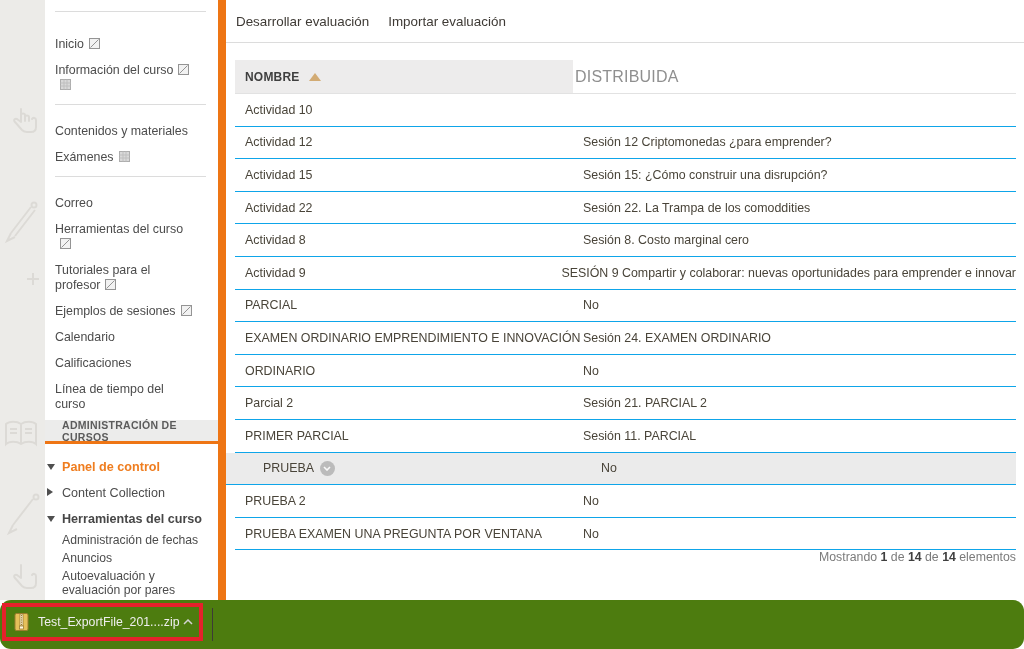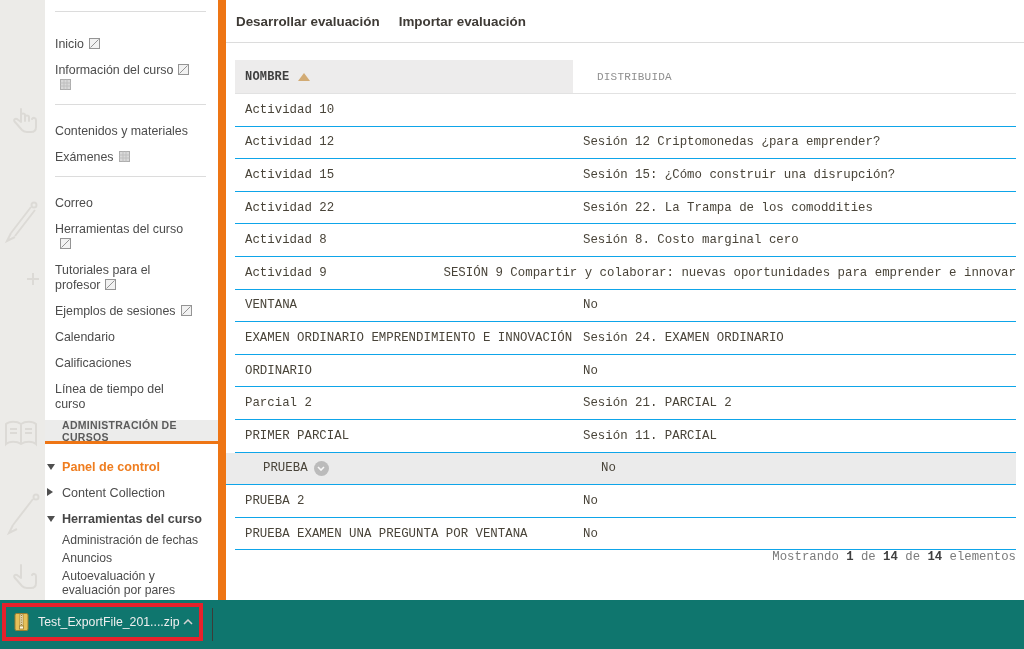--- a/index.html
+++ b/index.html
@@ -36,45 +36,45 @@
   .arr { position:absolute; left:-15px; top:4px; width:0; height:0; }
   .arr.down  { border-left:4.5px solid transparent; border-right:4.5px solid transparent; border-top:6px solid #4f4f4f; }
   .arr.right { border-top:4.5px solid transparent; border-bottom:4.5px solid transparent; border-left:6px solid #4f4f4f; top:2px; }
 
   
   .orange-bar { position:absolute; left:218px; top:0; width:8px; height:600px; background:#ee7514; }
 
   
   .content { position:absolute; left:226px; top:0; width:798px; height:600px; background:#fff; }
   .action-bar { height:42px; border-bottom:1px solid #dcdcdc; display:flex; align-items:center;
-                padding-left:10px; gap:19px;font-weight:bold; }
+                padding-left:10px; gap:19px; }
   .action-bar a { font-size:13.4px; color:#3e3a35; text-decoration:none; cursor:pointer; }
 
-  .table-area { position:absolute; left:9px; top:60px; width:781px;font-family:Liberation Mono, monospace; }
+  .table-area { position:absolute; left:9px; top:60px; width:781px; }
   .thead { display:flex; align-items:center; height:33px; border-bottom:1px solid #e2e2e2; }
   .th-name { width:338px; height:33px; background:#edecec; display:flex; align-items:center;
              padding-left:10px; box-sizing:border-box; font-size:12px; font-weight:bold;
              color:#3f3f3f; letter-spacing:.2px; cursor:pointer; }
   .sort-tri { margin-left:9px; width:0; height:0; border-left:6px solid transparent;
               border-right:6px solid transparent; border-bottom:8px solid #d2ab74; }
-  .th-dist { padding-left:24px; font-size:11px; color:#8f8f8f; letter-spacing:.2px; cursor:pointer; }
+  .th-dist { padding-left:2px; font-size:16px; color:#8f8f8f; letter-spacing:.2px; cursor:pointer; }
 
   .trow { display:flex; align-items:center; height:31.6px; border-bottom:1px solid #0ea5e9;
           font-size:12.4px; color:#494439; }
   .td-name { width:338px; padding-left:10px; box-sizing:border-box; display:flex; align-items:center;
              gap:6px; white-space:nowrap; cursor:pointer; }
   .td-dist { padding-left:10px; white-space:nowrap; }
   .trow.hl { background:#ebebeb; margin-left:-9px; padding-left:27px; }
   .row-chevron { width:15px; height:15px; border-radius:50%; background:#a9a9a9; opacity:.72;
                  display:inline-flex; align-items:center; justify-content:center; cursor:pointer; }
   .tfoot { margin-top:0; text-align:right; font-size:12.3px; color:#7b7b7b; }
   .tfoot b { color:#3f3f3f; }
 
   
-  .dl-bar { position:absolute; left:0; top:600px; width:1024px; height:49px; background:#0f766e; }
+  .dl-bar { position:absolute; left:0; top:600px; width:1024px; height:49px; background:#4d7c0f;border-radius:11px; }
   .red-box { position:absolute; left:2px; top:3px; width:193px; height:30px; border:4px solid #e6212b;
              display:flex; align-items:center; }
   .dl-item { display:flex; align-items:center; width:100%; padding:0 6px 0 8px; color:#efefef;
              font-size:12.3px; cursor:pointer; }
   .filename { margin-left:9px; white-space:nowrap; }
   .dl-chev { margin-left:auto; display:inline-flex; }
   .dl-sep { position:absolute; left:212px; top:8px; width:1px; height:33px; background:#3d3b37; }
 </style>
 </head>
 <body>
@@ -211,21 +211,21 @@
         </div>
       <div class="trow">
           <div class="td-name">Actividad 8</div>
           <div class="td-dist">Sesión 8. Costo marginal cero</div>
         </div>
       <div class="trow">
           <div class="td-name">Actividad 9</div>
           <div class="td-dist">SESIÓN 9 Compartir y colaborar: nuevas oportunidades para emprender e innovar</div>
         </div>
       <div class="trow">
-          <div class="td-name">VENTANA</div>
+          <div class="td-name">PARCIAL</div>
           <div class="td-dist">No</div>
         </div>
       <div class="trow">
           <div class="td-name">EXAMEN ORDINARIO EMPRENDIMIENTO E INNOVACIÓN</div>
           <div class="td-dist">Sesión 24. EXAMEN ORDINARIO</div>
         </div>
       <div class="trow">
           <div class="td-name">ORDINARIO</div>
           <div class="td-dist">No</div>
         </div>

